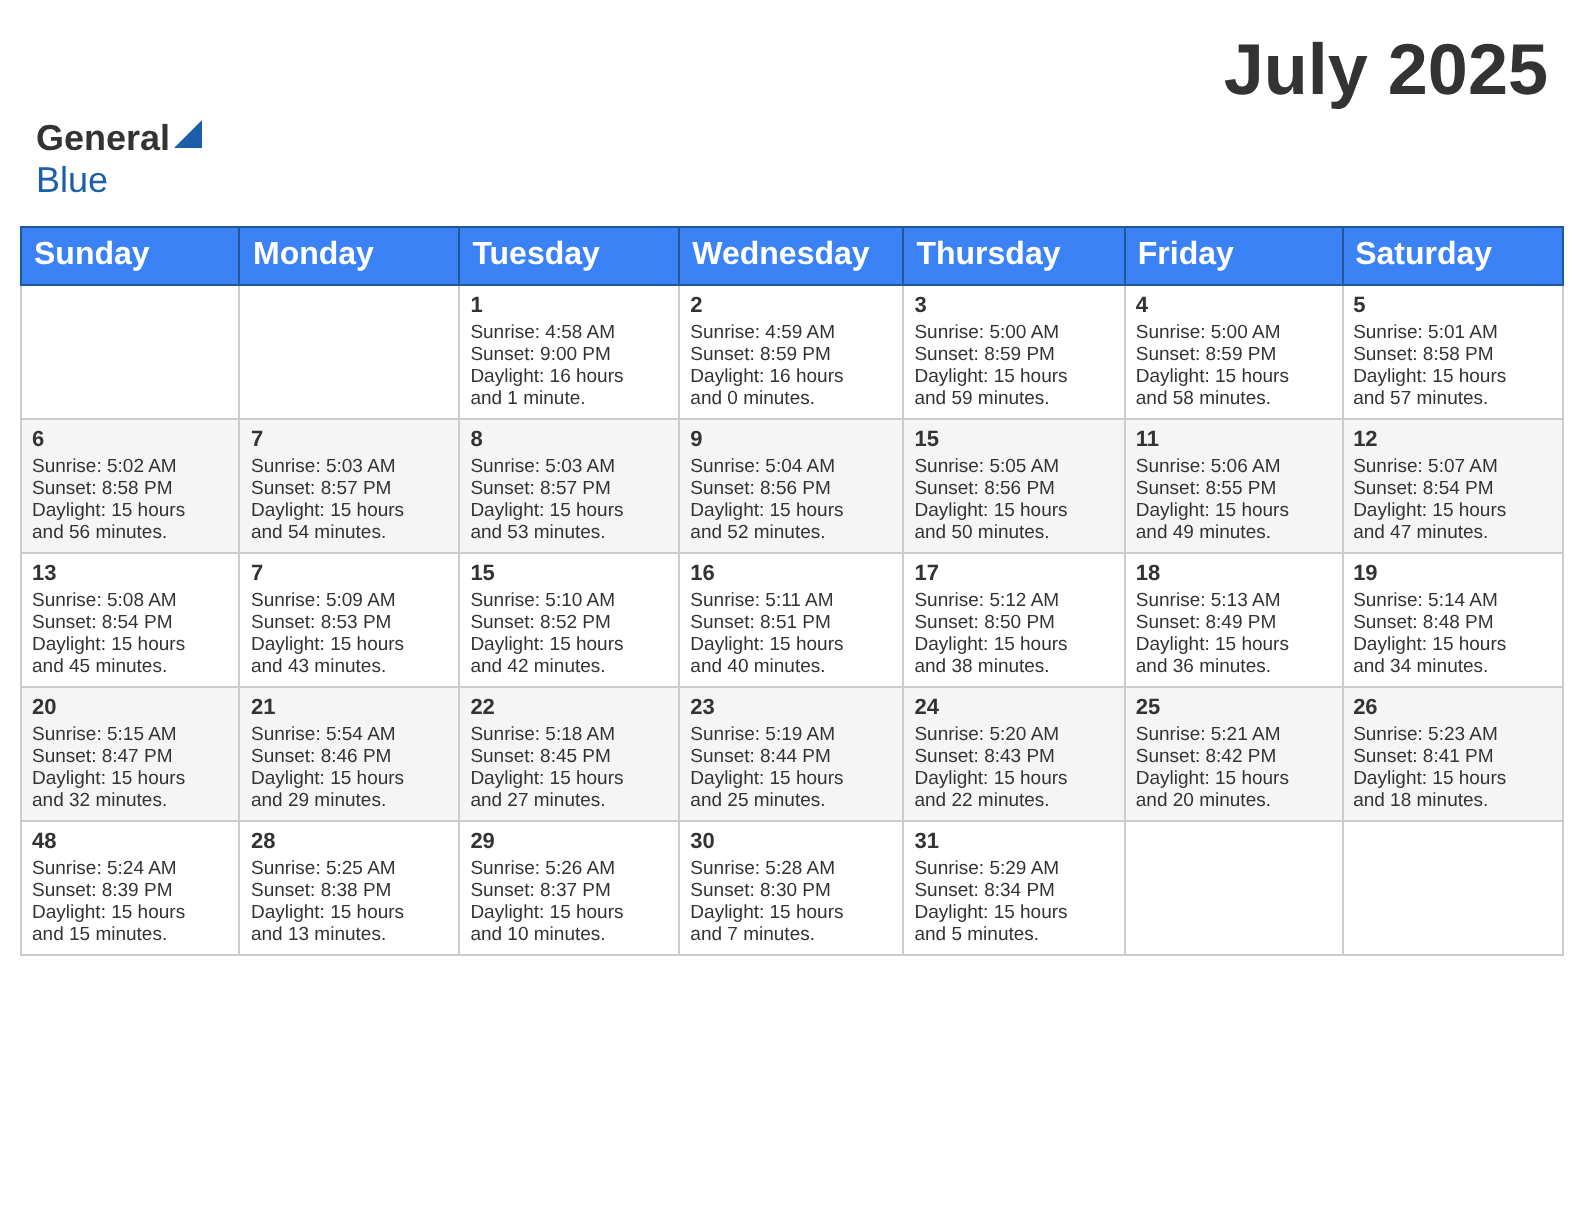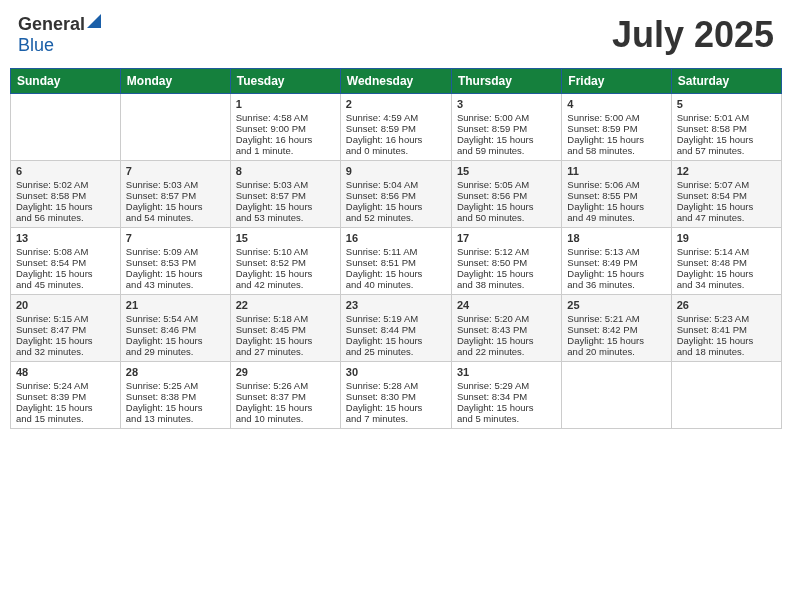--- a/index.html
+++ b/index.html
@@ -27,45 +27,46 @@
       font-weight: bold;
       color: #333;
     }
     .logo-blue {
       font-size: 18px;
       font-weight: normal;
       color: #1a5fa8;
     }
     .logo-top {
       display: flex;
-      align-items: flex-start;
+      align-items: center;
+      margin-top: 45px;
     }
     .title-area {
       text-align: right;
     }
     .month-title {
       font-size: 36px;
       font-weight: bold;
       color: #333;
     }
     .location-title {
       font-size: 14px;
       color: #333;
     }
     .calendar {
       width: 100%;
       border-collapse: collapse;
       border: 1px solid #ccc;
     }
     .calendar th {
-      background: #15803d;
+      background: #3b82f6;
       color: #fff;
       text-align: left;
       padding: 5px 6px;
-      font-size: 12px;
+      font-size: 16px;
       border: 1px solid #1e5a9a;
     }
     .calendar td {
       vertical-align: top;
       padding: 4px 5px;
       border: 1px solid #ccc;
       font-size: 9.5px;
       color: #333;
       width: 113px;
       min-height: 80px;

